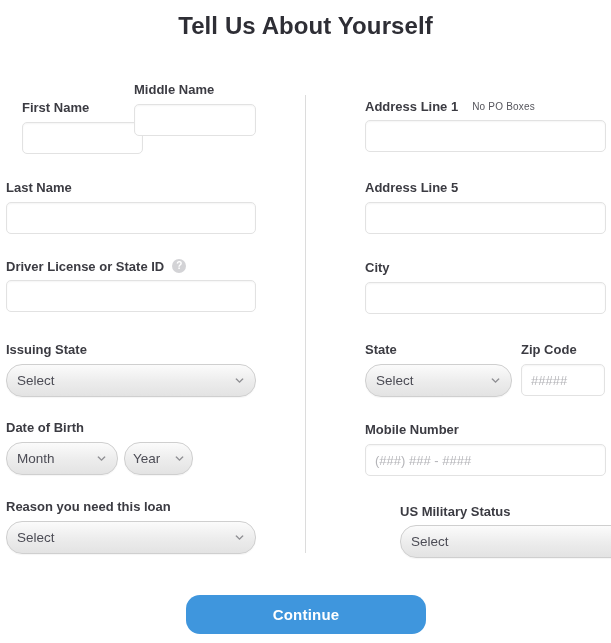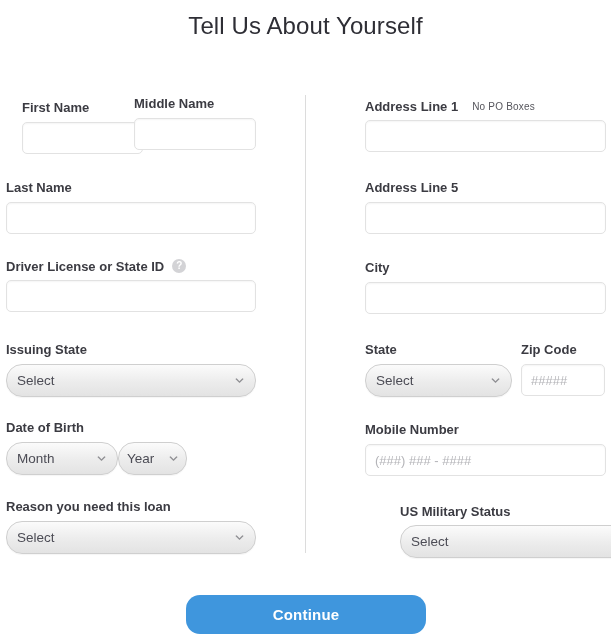--- a/index.html
+++ b/index.html
@@ -17,21 +17,21 @@
   }
   .page { position: absolute; inset: 0; }
 
   
   .page-title {
     position: absolute;
     left: 0; top: 12px;
     width: 611px;
     text-align: center;
     font-size: 24px;
-    font-weight: normal;
+    font-weight: bold;
     color: #2e2e35;
     letter-spacing: 0.1px;
   }
 
   
   .divider {
     position: absolute;
     left: 305px; top: 95px;
     width: 1px; height: 458px;
     background: #dcdcdc;
@@ -160,21 +160,21 @@
 
   <div class="page-title">Tell Us About Yourself</div>
 
   <div class="divider"></div>
 
   <div class="field" style="left:22px; top:98px;">
     <div class="label">First Name</div>
     <input class="input" style="width: 121px;" placeholder="">
   </div>
 
-  <div class="field" style="left:134px; top:94px;text-decoration:underline;">
+  <div class="field" style="left:134px; top:80px;text-decoration:underline;">
     <div class="label">Middle Name</div>
     <input class="input" style="width: 122px;" placeholder="">
   </div>
 
   <div class="field" style="left:6px; top:178px;">
     <div class="label">Last Name</div>
     <input class="input" style="width: 250px;" placeholder="">
   </div>
 
   <div class="field" style="left:6px; top:258px;">
@@ -190,21 +190,21 @@
     <div class="select" style="width:250px;">
       <span class="sel-text">Select</span>
       <svg class="chev" viewBox="0 0 12 12">
         <path d="M1.5 3.8 L6 8.3 L10.5 3.8 L9.2 3.0 L6 6.2 L2.8 3.0 Z" fill="#8e8e92"></path>
       </svg>
     </div>
   </div>
 
   <div class="field" style="left:6px; top:418px;">
     <div class="label">Date of Birth</div>
-    <div style="display:flex; gap:0;">
+    <div style="display:flex; gap:6px;">
       <div class="select" style="width:112px;">
         <span class="sel-text">Month</span>
         <svg class="chev" viewBox="0 0 12 12">
           <path d="M1.5 3.8 L6 8.3 L10.5 3.8 L9.2 3.0 L6 6.2 L2.8 3.0 Z" fill="#8e8e92"></path>
         </svg>
       </div>
       <div class="select compact" style="width:69px;">
         <span class="sel-text">Year</span>
         <svg class="chev" viewBox="0 0 12 12">
           <path d="M1.5 3.8 L6 8.3 L10.5 3.8 L9.2 3.0 L6 6.2 L2.8 3.0 Z" fill="#8e8e92"></path>

